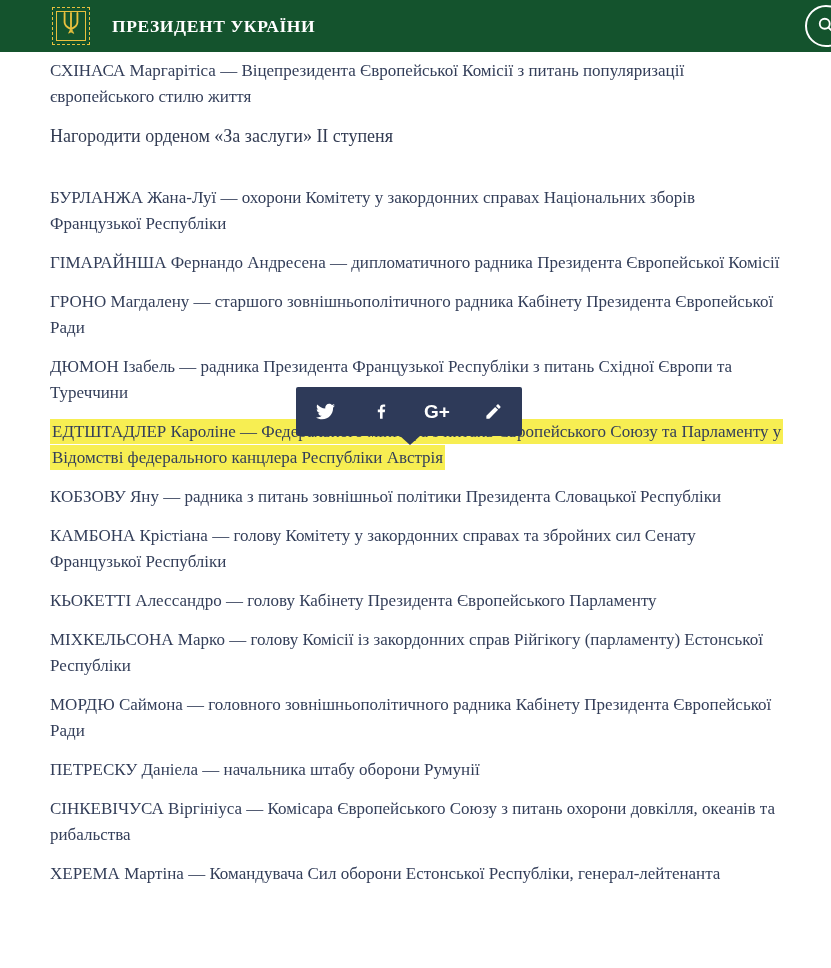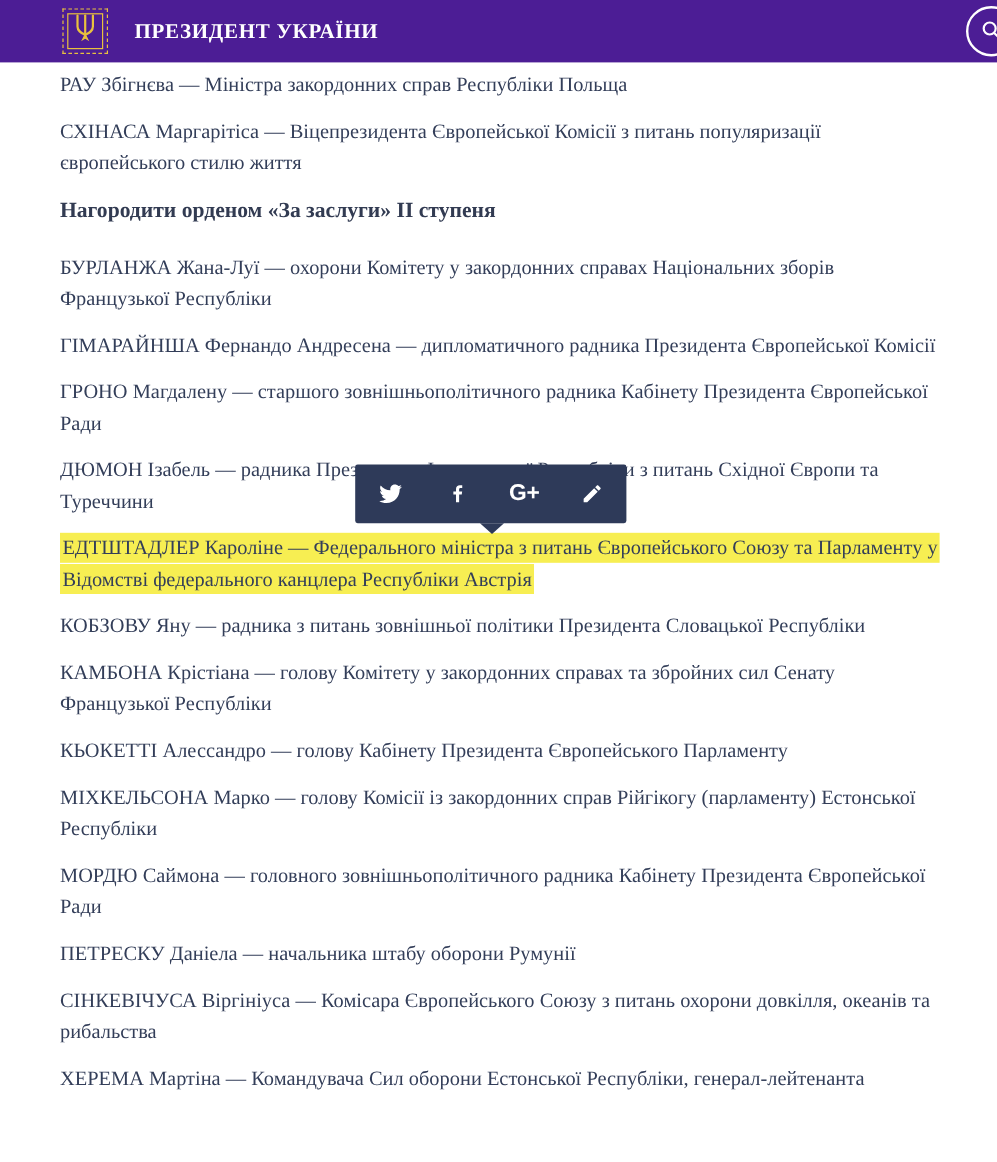--- a/index.html
+++ b/index.html
@@ -12,21 +12,21 @@
     overflow: hidden;
     background: #ffffff;
     font-family: "Liberation Serif", "DejaVu Serif", serif;
     position: relative;
   }
 
   
   .site-header {
     position: relative;
     height: 52px;
-    background: #4c1d95;
+    background: #14532d;
     overflow: hidden;
   }
   .logo-link {
     position: absolute;
     left: 52px;
     top: 7px;
     width: 38px;
     height: 38px;
     border: 1px dashed #e9c13e;
     box-sizing: border-box;
@@ -75,23 +75,23 @@
     color: #333e59;
   }
   .article p {
     font-size: 17px;
     line-height: 26px;
     margin: 0 0 13px 0;
   }
   .article h3 {
     font-size: 18px;
     line-height: 26px;
-    font-weight: bold;
+    font-weight: normal;
     color: #323b52;
-    margin: 3px 0 22px 0;
+    margin: 3px 0 36px 0;
   }
   .article mark {
     background: #f7ee52;
     color: #333e59;
     padding: 3px 2px;
     -webkit-box-decoration-break: clone;
     box-decoration-break: clone;
   }
 
   
@@ -162,21 +162,20 @@
     <span>
       <svg width="20" height="20" viewBox="0 0 24 24" fill="none" stroke="#ffffff" stroke-width="2.2" stroke-linecap="round">
         <circle cx="10.5" cy="10.5" r="6"></circle>
         <path d="M15 15 L20 20"></path>
       </svg>
     </span>
   </button>
 </header>
 
 <main class="article">
-  <p>РАУ Збігнєва — Міністра закордонних справ Республіки Польща</p>
   <p>СХІНАСА Маргарітіса — Віцепрезидента Європейської Комісії з питань популяризації європейського стилю життя</p>
   <h3>Нагородити орденом «За заслуги» II ступеня</h3>
   <p>БУРЛАНЖА Жана-Луї — охорони Комітету у закордонних справах Національних зборів Французької Республіки</p>
   <p>ГІМАРАЙНША Фернандо Андресена — дипломатичного радника Президента Європейської Комісії</p>
   <p>ГРОНО Магдалену — старшого зовнішньополітичного радника Кабінету Президента Європейської Ради</p>
   <p>ДЮМОН Ізабель — радника Президента Французької Республіки з питань Східної Європи та Туреччини</p>
   <p><mark>ЕДТШТАДЛЕР Кароліне — Федерального міністра з питань Європейського Союзу та Парламенту у Відомстві федерального канцлера Республіки Австрія</mark></p>
   <p>КОБЗОВУ Яну — радника з питань зовнішньої політики Президента Словацької Республіки</p>
   <p>КАМБОНА Крістіана — голову Комітету у закордонних справах та збройних сил Сенату Французької Республіки</p>
   <p>КЬОКЕТТІ Алессандро — голову Кабінету Президента Європейського Парламенту</p>

